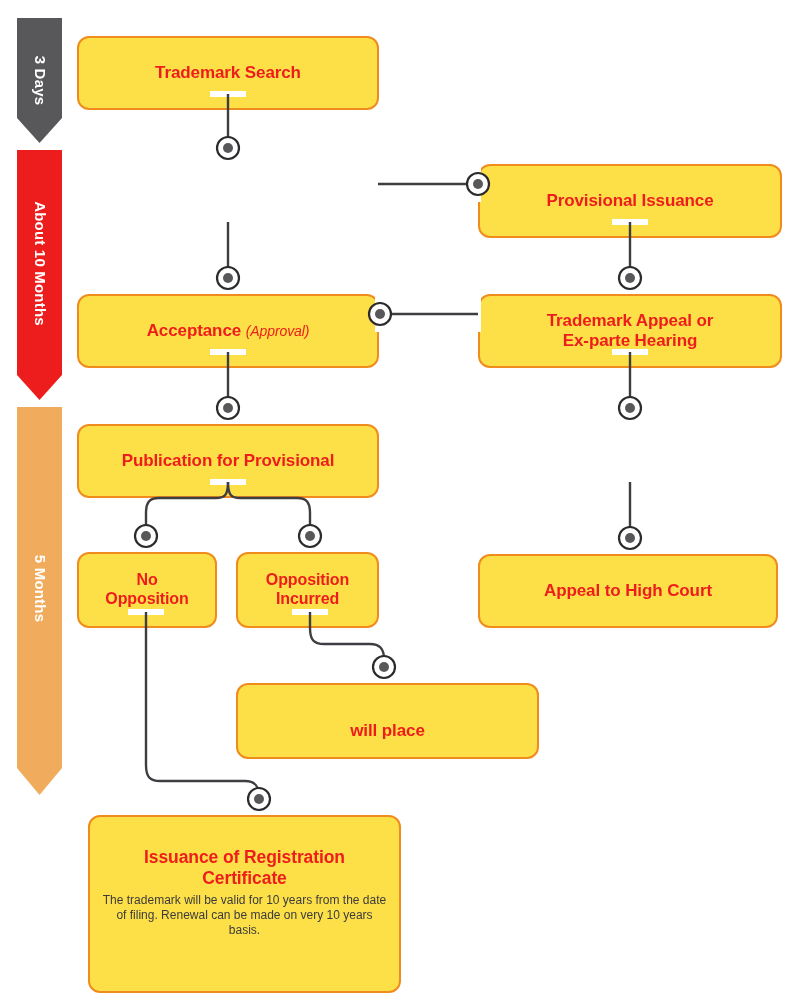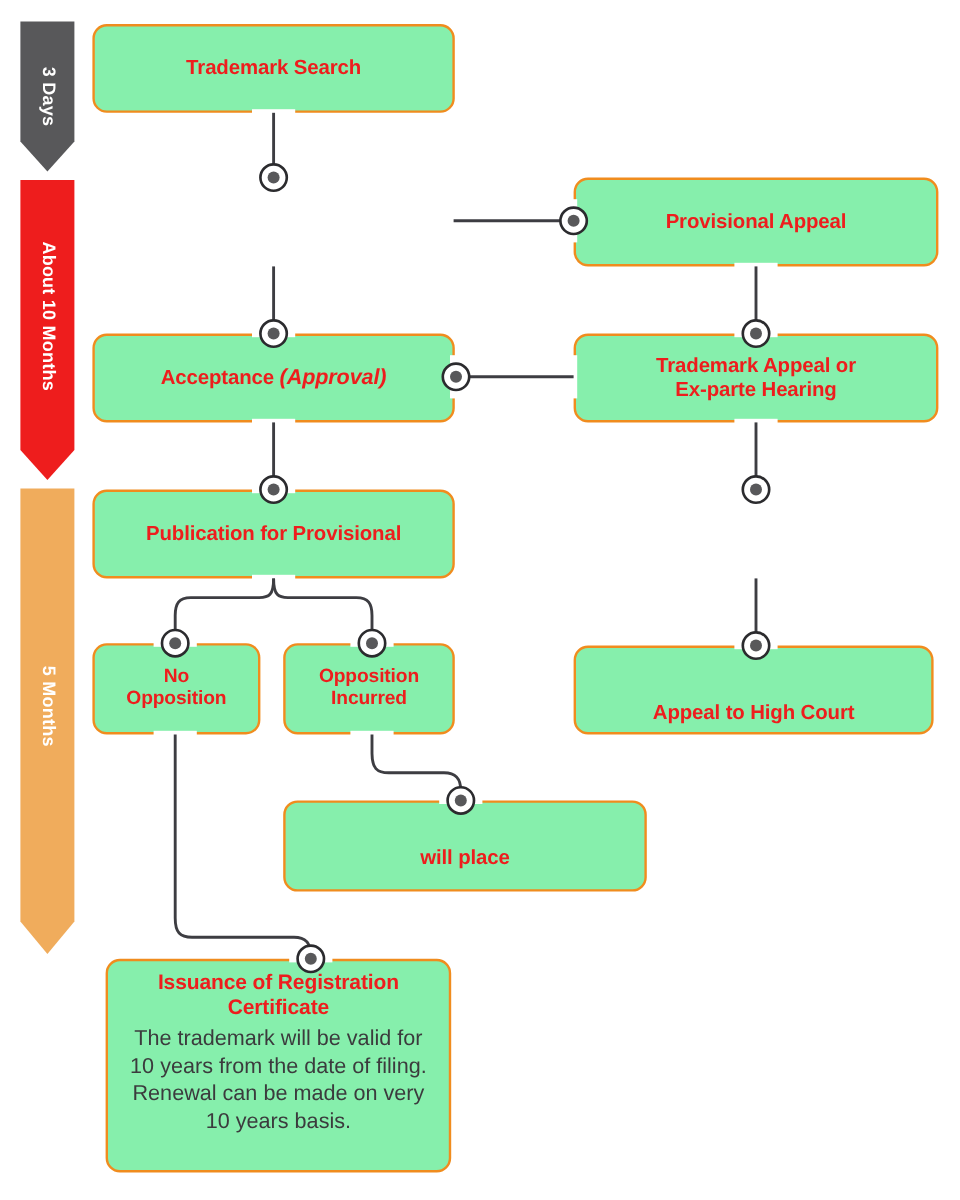--- a/index.html
+++ b/index.html
@@ -42,46 +42,47 @@
     white-space: nowrap;
     transform-origin: 50% 50%;
     text-align: center;
   }
 
   
   .node {
     position: absolute;
     z-index: 2;
     box-sizing: border-box;
-    background: #86efac;
+    background: #fde047;
     border: 2px solid #f08c1e;
     border-radius: 12px;
     display: flex;
     flex-direction: column;
     align-items: center;
     justify-content: center;
     text-align: center;
     padding: 6px 10px;
+    margin-top: 16px;
   }
   .node .title {
     color: #ee1d1d;
     font-weight: bold;
     font-size: 17px;
     line-height: 1.18;
     letter-spacing: -0.1px;
   }
   .node .title .sub {
     font-style: italic;
-    font-weight: bold;
-    font-size: 18px;
+    font-weight: normal;
+    font-size: 14px;
     color: #ee1d1d;
   }
   .node .desc {
     color: #3b3b3d;
-    font-size: 18px;
+    font-size: 12px;
     line-height: 1.28;
     margin-top: 4px;
     font-weight: normal;
     max-width: 300px;
   }
   .node.small .title { font-size: 16px; }
   .node.cert .title { font-size: 17.5px; }
 
   
   .notch {
@@ -188,21 +189,21 @@
       </g>
     </g>
   </svg>
 
   <div class="node" style="left:77px; top:20px; width:302px; height:74px;">
     <div class="title">Trademark Search</div>
   </div>
 
 
   <div class="node" style="left:478px; top:148px; width:304px; height:74px;">
-    <div class="title">Provisional Appeal</div>
+    <div class="title">Provisional Issuance</div>
   </div>
 
   <div class="node" style="left:77px; top:278px; width:302px; height:74px;">
     <div class="title">
       <span>Acceptance</span>
       <span class="sub">(Approval)</span>
     </div>
   </div>
 
   <div class="node" style="left:478px; top:278px; width:304px; height:74px;">
@@ -224,32 +225,32 @@
     </div>
   </div>
 
   <div class="node small" style="left:236px; top:536px; width:143px; height:76px;">
     <div class="title">
       <span>Opposition</span><br>
       <span>Incurred</span>
     </div>
   </div>
 
-  <div class="node" style="left:478px; top:538px; width:300px; height:74px;justify-content:flex-end;">
+  <div class="node" style="left:478px; top:538px; width:300px; height:74px;">
     <div class="title">Appeal to High Court</div>
   </div>
 
   <div class="node" style="left:236px; top:667px; width:303px; height:76px;">
     <div class="title">
       <br>
       <span>will place</span>
     </div>
   </div>
 
-  <div class="node cert" style="left:88px; top:799px; width:288px; height:178px; justify-content:center; padding-bottom:28px;">
+  <div class="node cert" style="left:88px; top:799px; width:313px; height:178px; justify-content:center; padding-bottom:28px;">
     <div class="title">Issuance of Registration Certificate</div>
     <div class="desc">The trademark will be valid for 10 years from the date of filing. Renewal can be made on very 10 years basis.</div>
   </div>
 
   <div class="notch" style="left:210px; top:91px;  width:36px; height:6px;"></div>
   <div class="notch" style="left:210px; top:145px; width:36px; height:6px;"></div>
   <div class="notch" style="left:375px; top:166px; width:6px;  height:36px;"></div>
   <div class="notch" style="left:210px; top:219px; width:36px; height:6px;"></div>
   <div class="notch" style="left:475px; top:166px; width:6px;  height:36px;"></div>
   <div class="notch" style="left:612px; top:219px; width:36px; height:6px;"></div>

